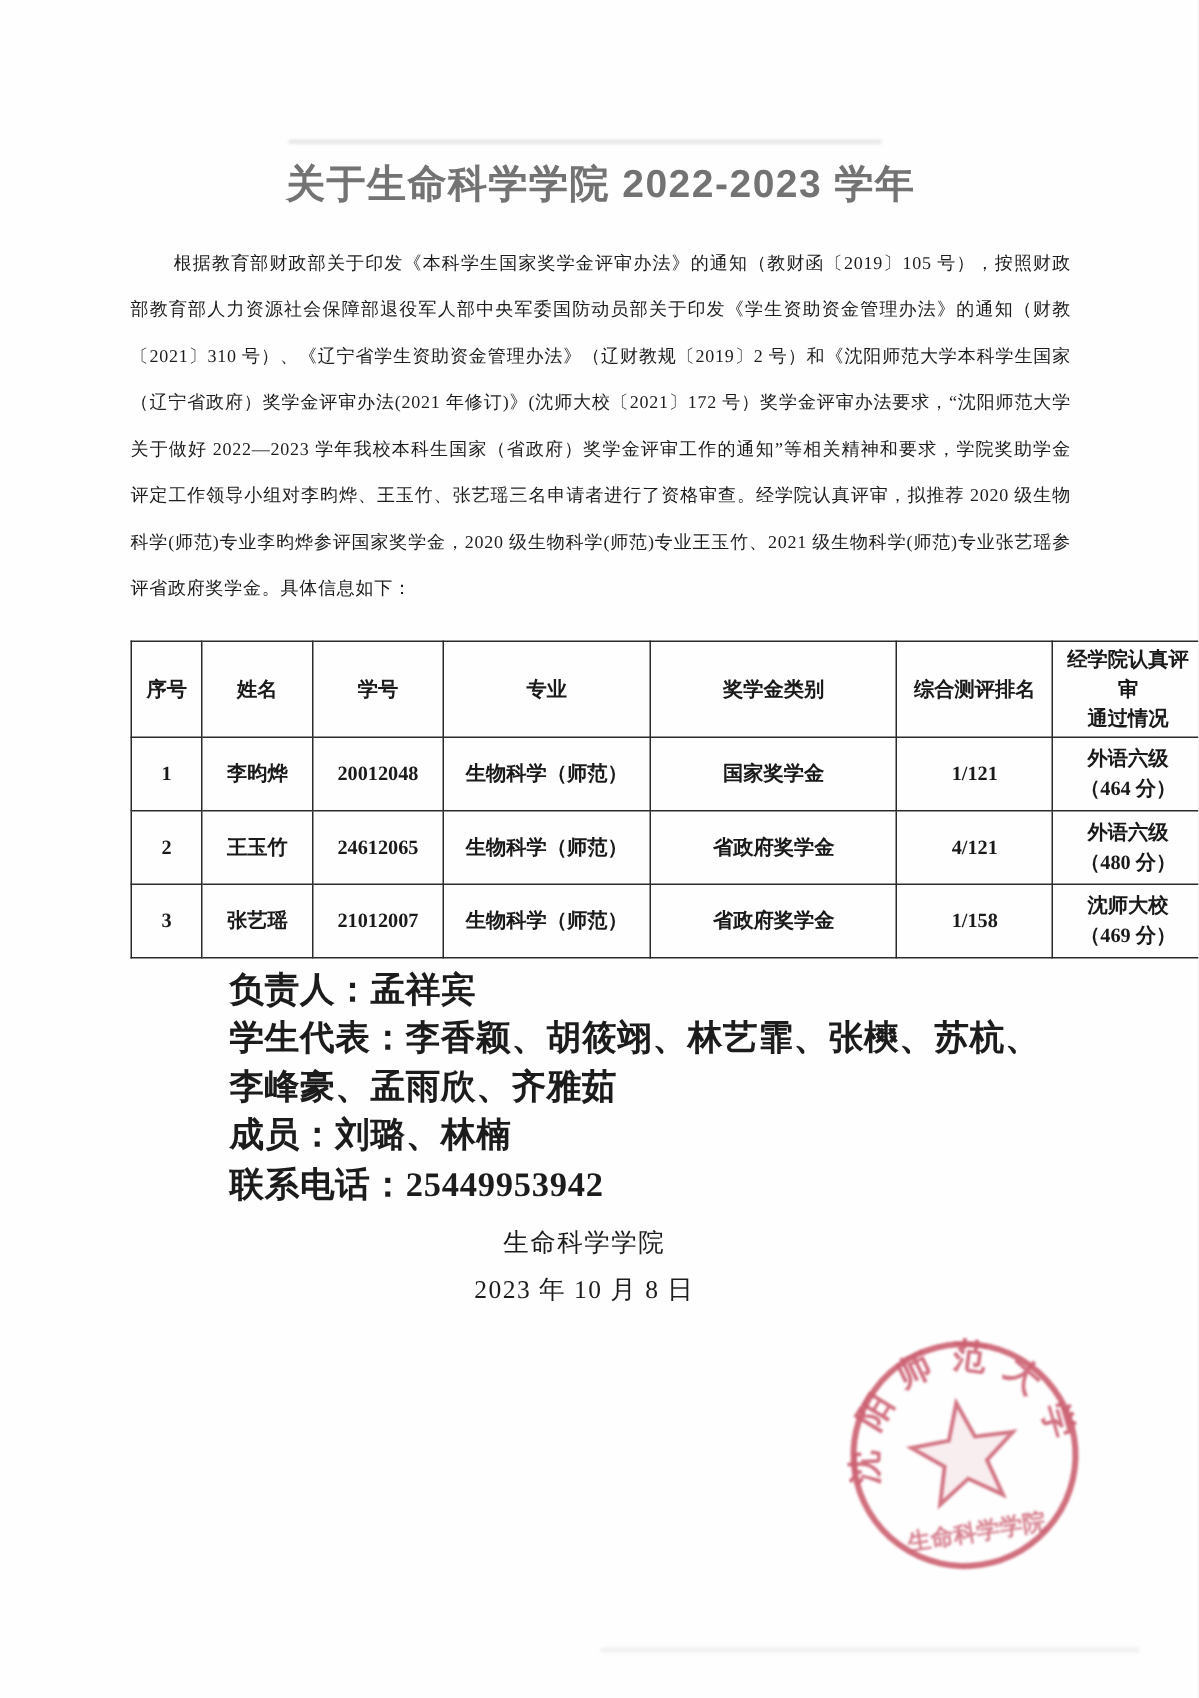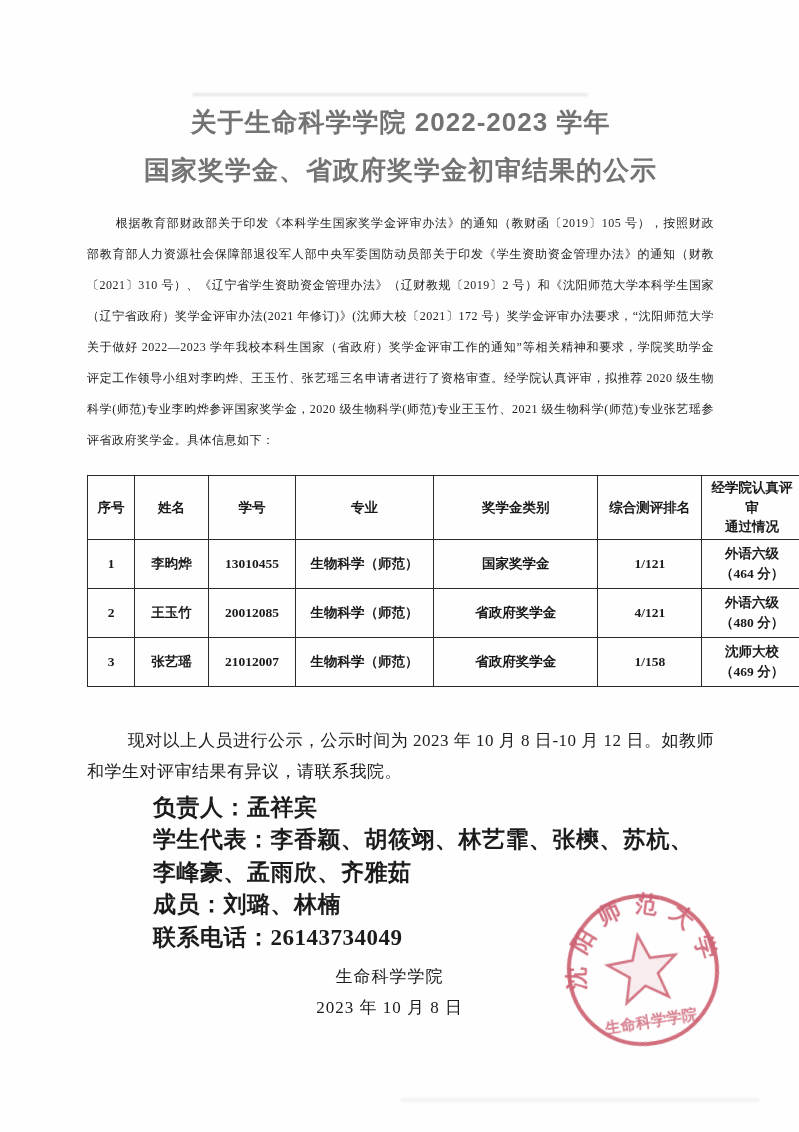--- a/index.html
+++ b/index.html
@@ -101,21 +101,20 @@
 </style>
 </head>
 <body>
 
 <div class="page">
 
   <div class="scan-smudge" style="left:192px;top:93px;width:396px;height:3px;"></div>
 
   <h1 class="title">
     <span style="display:block">关于生命科学学院 2022-2023 学年</span>
-    <span style="display:block">国家奖学金、省政府奖学金初审结果的公示</span>
   </h1>
 
   <p class="body-par">根据教育部财政部关于印发《本科学生国家奖学金评审办法》的通知（教财函〔2019〕105 号），按照财政部教育部人力资源社会保障部退役军人部中央军委国防动员部关于印发《学生资助资金管理办法》的通知（财教〔2021〕310 号）、《辽宁省学生资助资金管理办法》（辽财教规〔2019〕2 号）和《沈阳师范大学本科学生国家（辽宁省政府）奖学金评审办法(2021 年修订)》(沈师大校〔2021〕172 号）奖学金评审办法要求，“沈阳师范大学关于做好 2022—2023 学年我校本科生国家（省政府）奖学金评审工作的通知”等相关精神和要求，学院奖助学金评定工作领导小组对李昀烨、王玉竹、张艺瑶三名申请者进行了资格审查。经学院认真评审，拟推荐 2020 级生物科学(师范)专业李昀烨参评国家奖学金，2020 级生物科学(师范)专业王玉竹、2021 级生物科学(师范)专业张艺瑶参评省政府奖学金。具体信息如下：</p>
 
   <table class="info">
     <colgroup>
       <col class="c-no">
         <col class="c-name">
         <col class="c-id">
         <col class="c-major">
@@ -134,33 +133,33 @@
         <th>
           <span style="display:block">经学院认真评审</span>
           <span style="display:block">通过情况</span>
         </th>
       </tr>
     </thead>
     <tbody>
       <tr>
         <td>1</td>
         <td>李昀烨</td>
-        <td>13010455</td>
+        <td>20012048</td>
         <td>生物科学（师范）</td>
         <td>国家奖学金</td>
         <td>1/121</td>
         <td>
           <span style="display:block">外语六级</span>
           <span style="display:block">（464 分）</span>
         </td>
       </tr>
       <tr>
         <td>2</td>
         <td>王玉竹</td>
-        <td>20012085</td>
+        <td>24612065</td>
         <td>生物科学（师范）</td>
         <td>省政府奖学金</td>
         <td>4/121</td>
         <td>
           <span style="display:block">外语六级</span>
           <span style="display:block">（480 分）</span>
         </td>
       </tr>
       <tr>
         <td>3</td>
@@ -170,27 +169,26 @@
         <td>省政府奖学金</td>
         <td>1/158</td>
         <td>
           <span style="display:block">沈师大校</span>
           <span style="display:block">（469 分）</span>
         </td>
       </tr>
     </tbody>
   </table>
 
-  <p class="closing-par">现对以上人员进行公示，公示时间为 2023 年 10 月 8 日-10 月 12 日。如教师和学生对评审结果有异议，请联系我院。</p>
 
   <div class="contact-block">
     <div class="contact-line">负责人：孟祥宾</div>
     <div class="contact-line">学生代表：李香颖、胡筱翊、林艺霏、张樉、苏杭、李峰豪、孟雨欣、齐雅茹</div>
     <div class="contact-line">成员：刘璐、林楠</div>
-    <div class="contact-line">联系电话：26143734049</div>
+    <div class="contact-line">联系电话：25449953942</div>
   </div>
 
   <div class="sign-block">
     <div>生命科学学院</div>
     <div>2023 年 10 月 8 日</div>
   </div>
 
   <div class="seal">
     <svg width="158" height="158" viewBox="0 0 158 158">
       <defs>

